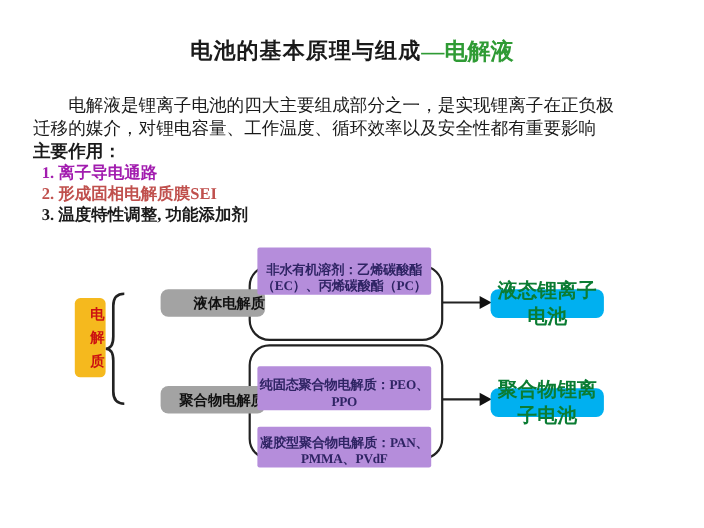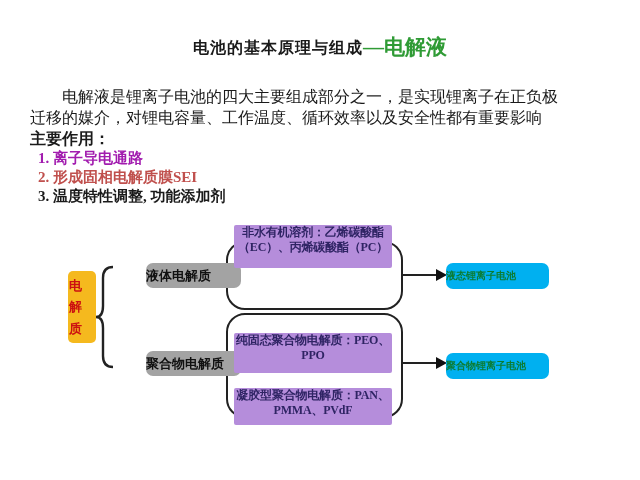--- a/index.html
+++ b/index.html
@@ -2,51 +2,51 @@
 <html><head>
 <meta charset="utf-8">
 <style>
   html,body{margin:0;padding:0;background:#ffffff;}
   .slide{
     position:relative;width:640px;height:480px;background:#ffffff;overflow:hidden;
     font-family:"Liberation Serif","DejaVu Serif",serif;color:#1a1a1a;
   }
   
   .title{position:absolute;top:33px;left:0;width:640px;text-align:center;white-space:nowrap;}
-  .title .prefix{font-size:16px;font-weight:600;letter-spacing:1px;color:#1a1a1a;vertical-align:baseline;}
+  .title .prefix{font-size:20px;font-weight:600;letter-spacing:1px;color:#1a1a1a;vertical-align:baseline;}
   .title .highlight{font-size:21px;font-weight:bold;color:#2f9b35;vertical-align:-1px;}
   
   .intro{position:absolute;left:30px;top:86px;width:585px;font-size:16px;line-height:21px;}
   .intro .l1{text-indent:32px;}
   .intro .heading{font-weight:bold;}
   
   .fn-list{position:absolute;left:38px;top:149px;font-size:15px;line-height:19px;font-weight:600;}
   .fn-0{color:#a21caf;}
   .fn-1{color:#c0504d;}
   .fn-2{color:#1a1a1a;}
   
   .diagram{position:absolute;left:0;top:220px;width:640px;height:230px;}
   .diagram svg{position:absolute;left:0;top:0;z-index:0;}
-  .dbox{position:absolute;z-index:1;display:flex;align-items:center;justify-content:flex-start;
+  .dbox{position:absolute;z-index:1;display:flex;align-items:center;justify-content:flex-end;
         text-align:center;font-weight:bold;box-sizing:border-box;}
   .root-box{left:68px;top:51px;width:28px;height:72px;background:#f5b91e;border-radius:5px;
             color:#cc1111;font-size:13px;}
   .root-box .vtext{width:15px;line-height:1.65;word-break:break-all;}
   .branch-box{left:114px;width:95px;height:25px;background:#a3a3a3;border-radius:7px;
               color:#111;font-size:13px;margin-left:32px;}
   .branch-0{top:43px;}
   .branch-1{top:131px;}
   .detail-box{left:234px;width:158px;background:#b58ddb;border-radius:2px;color:#2f2464;
               font-size:12px;line-height:15px;letter-spacing:-0.2px;flex-direction:column;}
   .detail-0{top:5px;height:43px;}
   .detail-1{top:64px;height:38px;}
   .detail-2{top:113px;height:40px;}
   .detail-3{top:168px;height:37px;}
   .result-box{left:446px;width:103px;height:26px;background:#00b0f0;border-radius:7px;
-              color:#0b7c33;font-size:10px;}
+              color:#0b7c33;font-size:18px;}
   .result-0{top:43px;}
   .result-1{top:133px;}
 </style>
 </head>
 <body>
 
 <div class="slide">
 
   <div class="title">
     <span class="prefix">电池的基本原理与组成</span><span class="highlight">—电解液</span>

